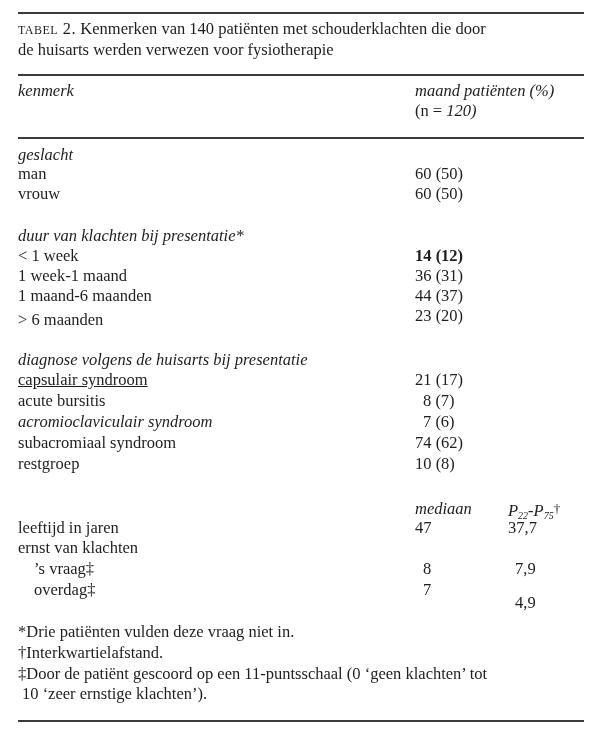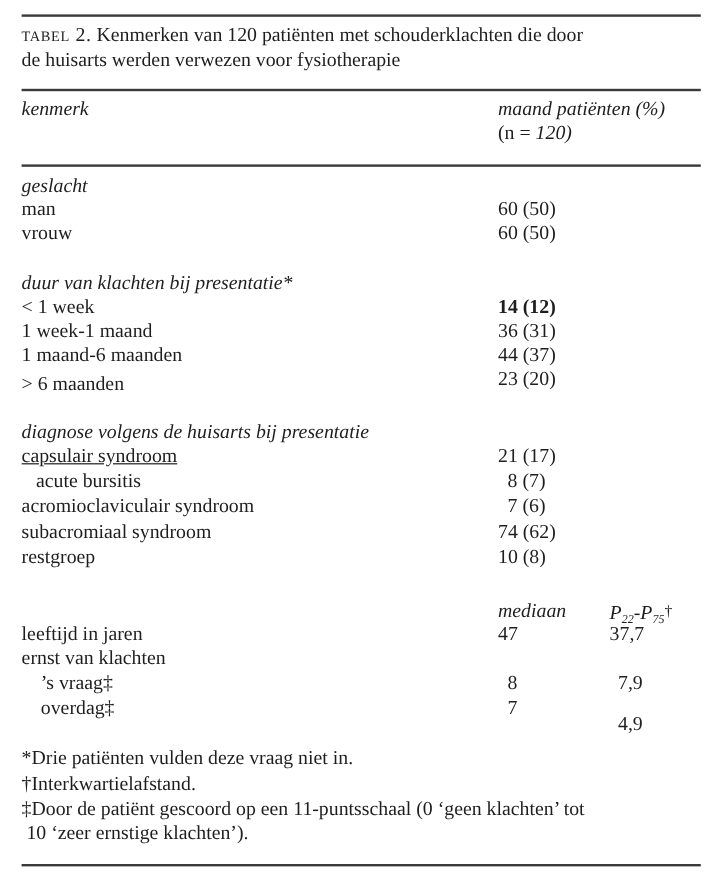--- a/index.html
+++ b/index.html
@@ -13,21 +13,21 @@
 </style>
 </head>
 <body>
 
 <div class="rule" style="top:12px;height:2px;"></div>
 <div class="rule" style="top:74px;height:2px;"></div>
 <div class="rule" style="top:137px;height:2px;"></div>
 <div class="rule" style="top:720px;height:2px;"></div>
 
 <div class="t" style="left:18px;top:19px;">
-  <span class="sc">tabel 2.</span><span> Kenmerken van 120 patiënten met schouderklachten die door</span>
+  <span class="sc">tabel 2.</span><span> Kenmerken van 140 patiënten met schouderklachten die door</span>
 </div>
 <div class="t" style="left:18px;top:40px;">de huisarts werden verwezen voor fysiotherapie</div>
 
 <div class="t i" style="left:18px;top:81px;">kenmerk</div>
 <div class="t i" style="left:415px;top:81px;">maand patiënten (%)</div>
 <div class="t" style="left:415px;top:101px;">
   <span>(n = </span><span class="i">120</span><span class="i">)</span>
 </div>
 
 <div class="t i" style="left:18px;top:145px;">geslacht</div>
@@ -42,23 +42,23 @@
 <div class="t" style="left:18px;top:266px;">1 week-1 maand</div>
 <div class="t" style="left:415px;top:266px;">36 (31)</div>
 <div class="t" style="left:18px;top:286px;">1 maand-6 maanden</div>
 <div class="t" style="left:415px;top:286px;">44 (37)</div>
 <div class="t" style="left:18px;top:310px;">&gt; 6 maanden</div>
 <div class="t" style="left:415px;top:306px;">23 (20)</div>
 
 <div class="t i" style="left:18px;top:350px;">diagnose volgens de huisarts bij presentatie</div>
 <div class="t" style="left:18px;top:370px;text-decoration:underline;">capsulair syndroom</div>
 <div class="t" style="left:415px;top:370px;">21 (17)</div>
-<div class="t" style="left:18px;top:391px;margin-left:12px;">acute bursitis</div>
+<div class="t" style="left:18px;top:391px;">acute bursitis</div>
 <div class="t" style="left:423px;top:391px;">8 (7)</div>
-<div class="t" style="left:18px;top:412px;">acromioclaviculair syndroom</div>
+<div class="t" style="left:18px;top:412px;font-style:italic;">acromioclaviculair syndroom</div>
 <div class="t" style="left:423px;top:412px;">7 (6)</div>
 <div class="t" style="left:18px;top:433px;">subacromiaal syndroom</div>
 <div class="t" style="left:415px;top:433px;">74 (62)</div>
 <div class="t" style="left:18px;top:454px;">restgroep</div>
 <div class="t" style="left:415px;top:454px;">10 (8)</div>
 
 <div class="t i" style="left:415px;top:499px;">mediaan</div>
 <div class="t i" style="left:508px;top:499px;">
   <span>P</span><sub>22</sub><span>-P</span><sub>75</sub><span style="font-style:normal;font-size:13px;vertical-align:3px;">†</span>
 </div>

